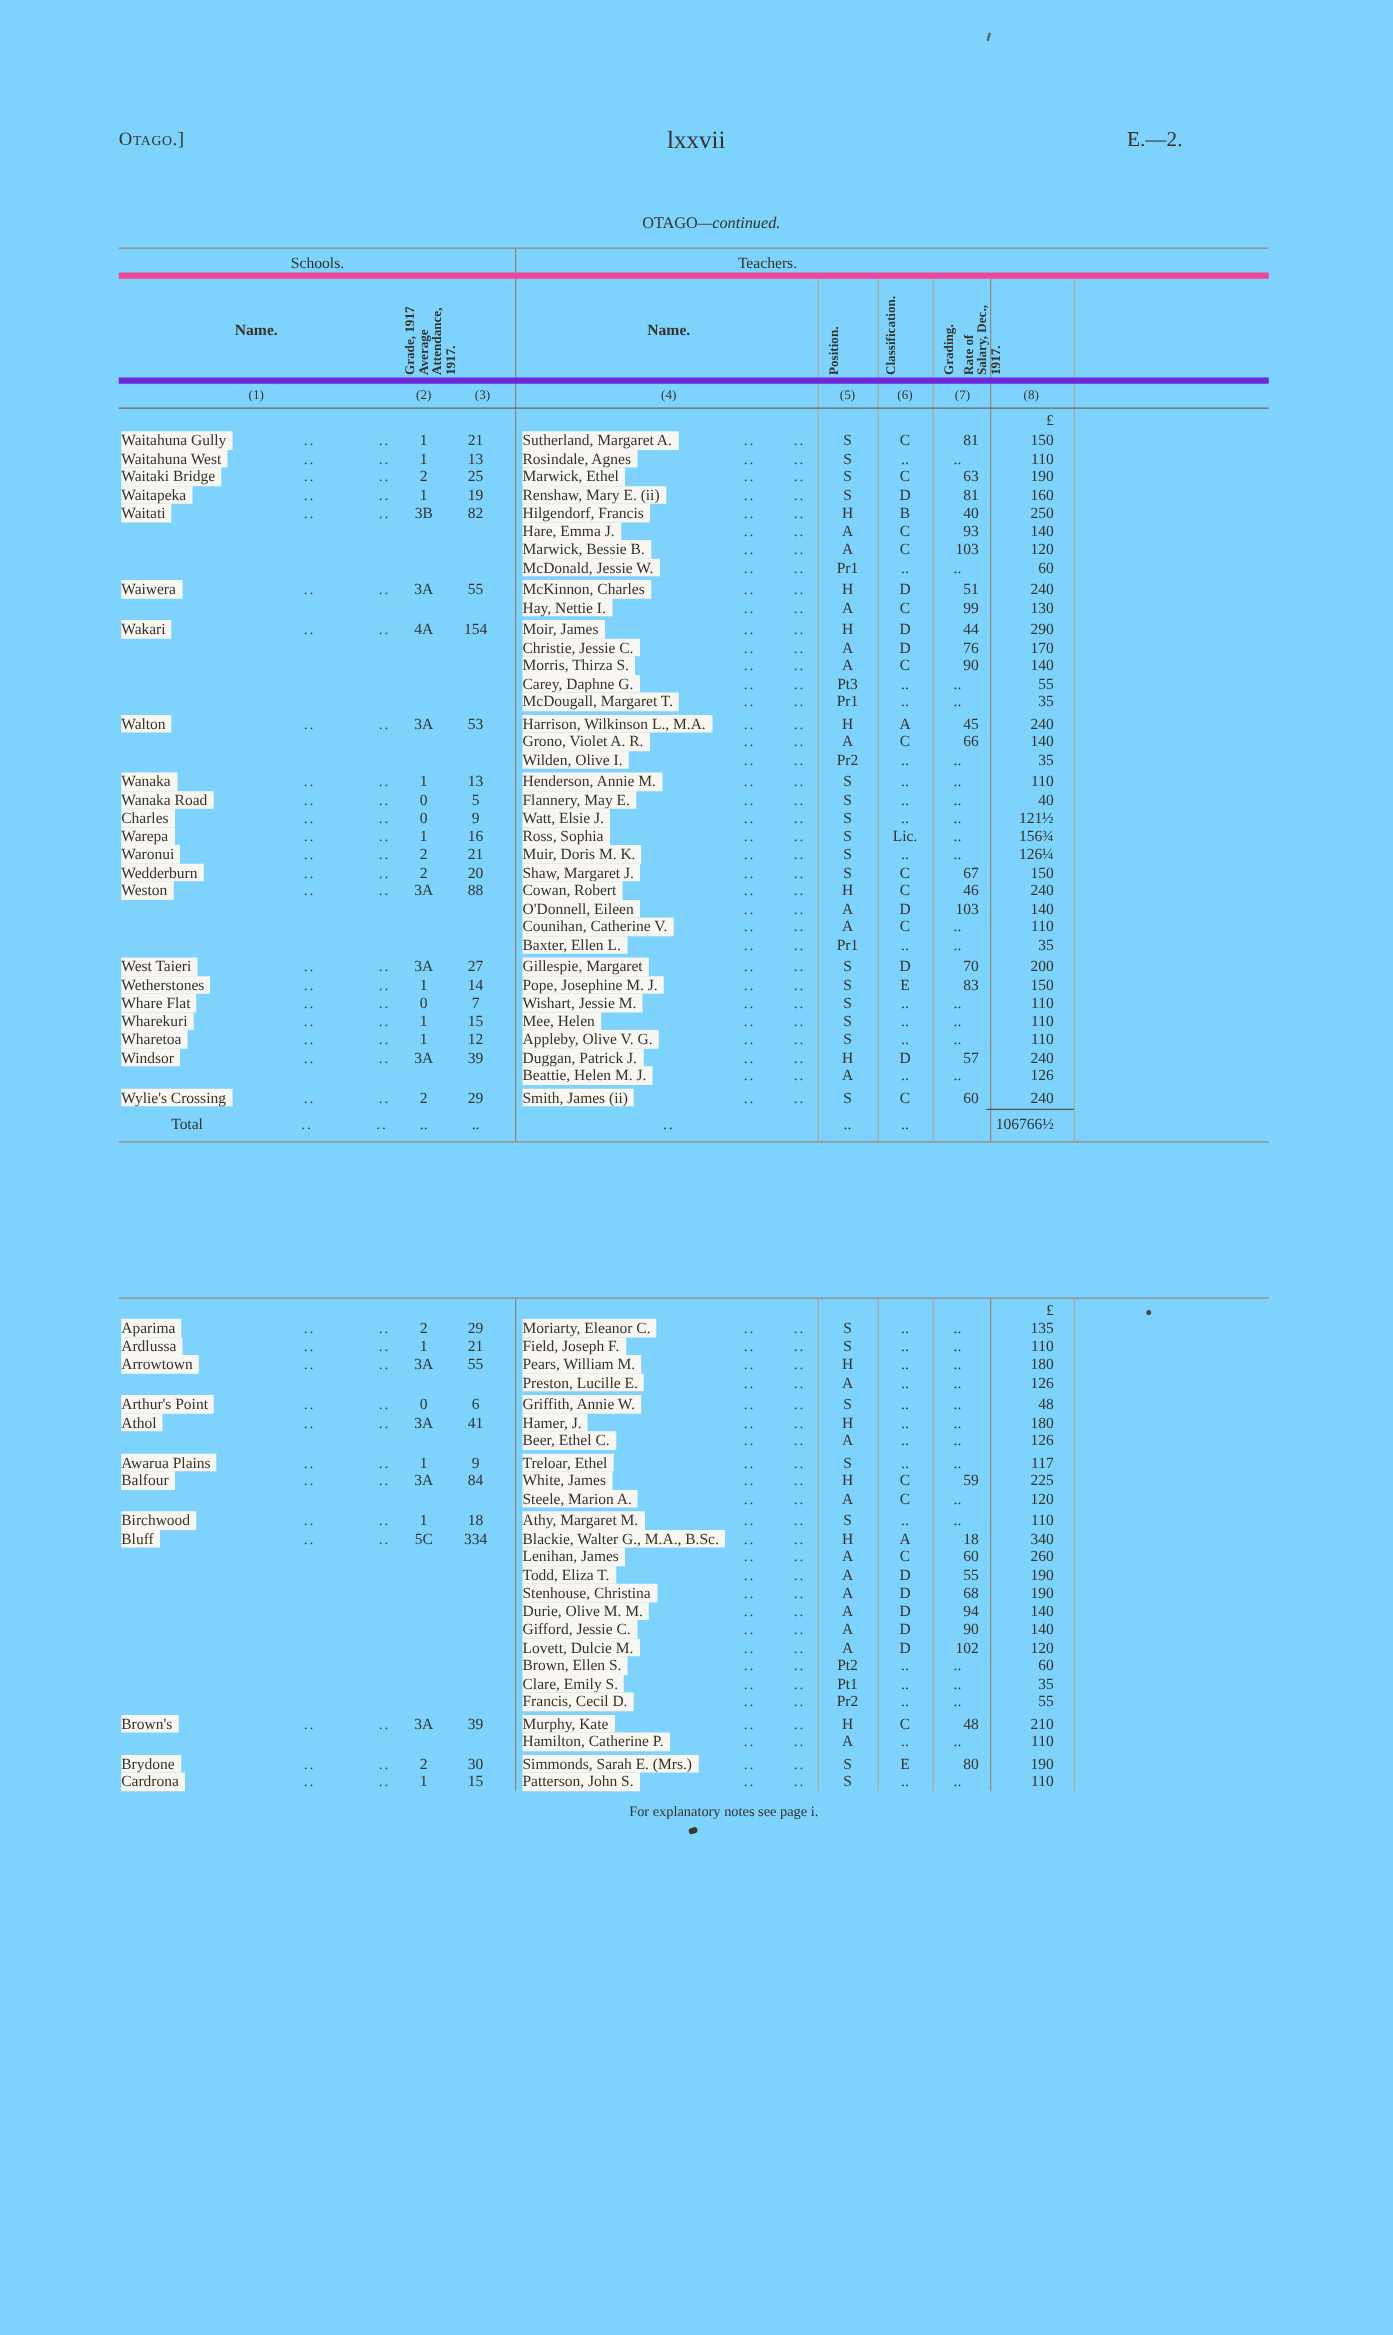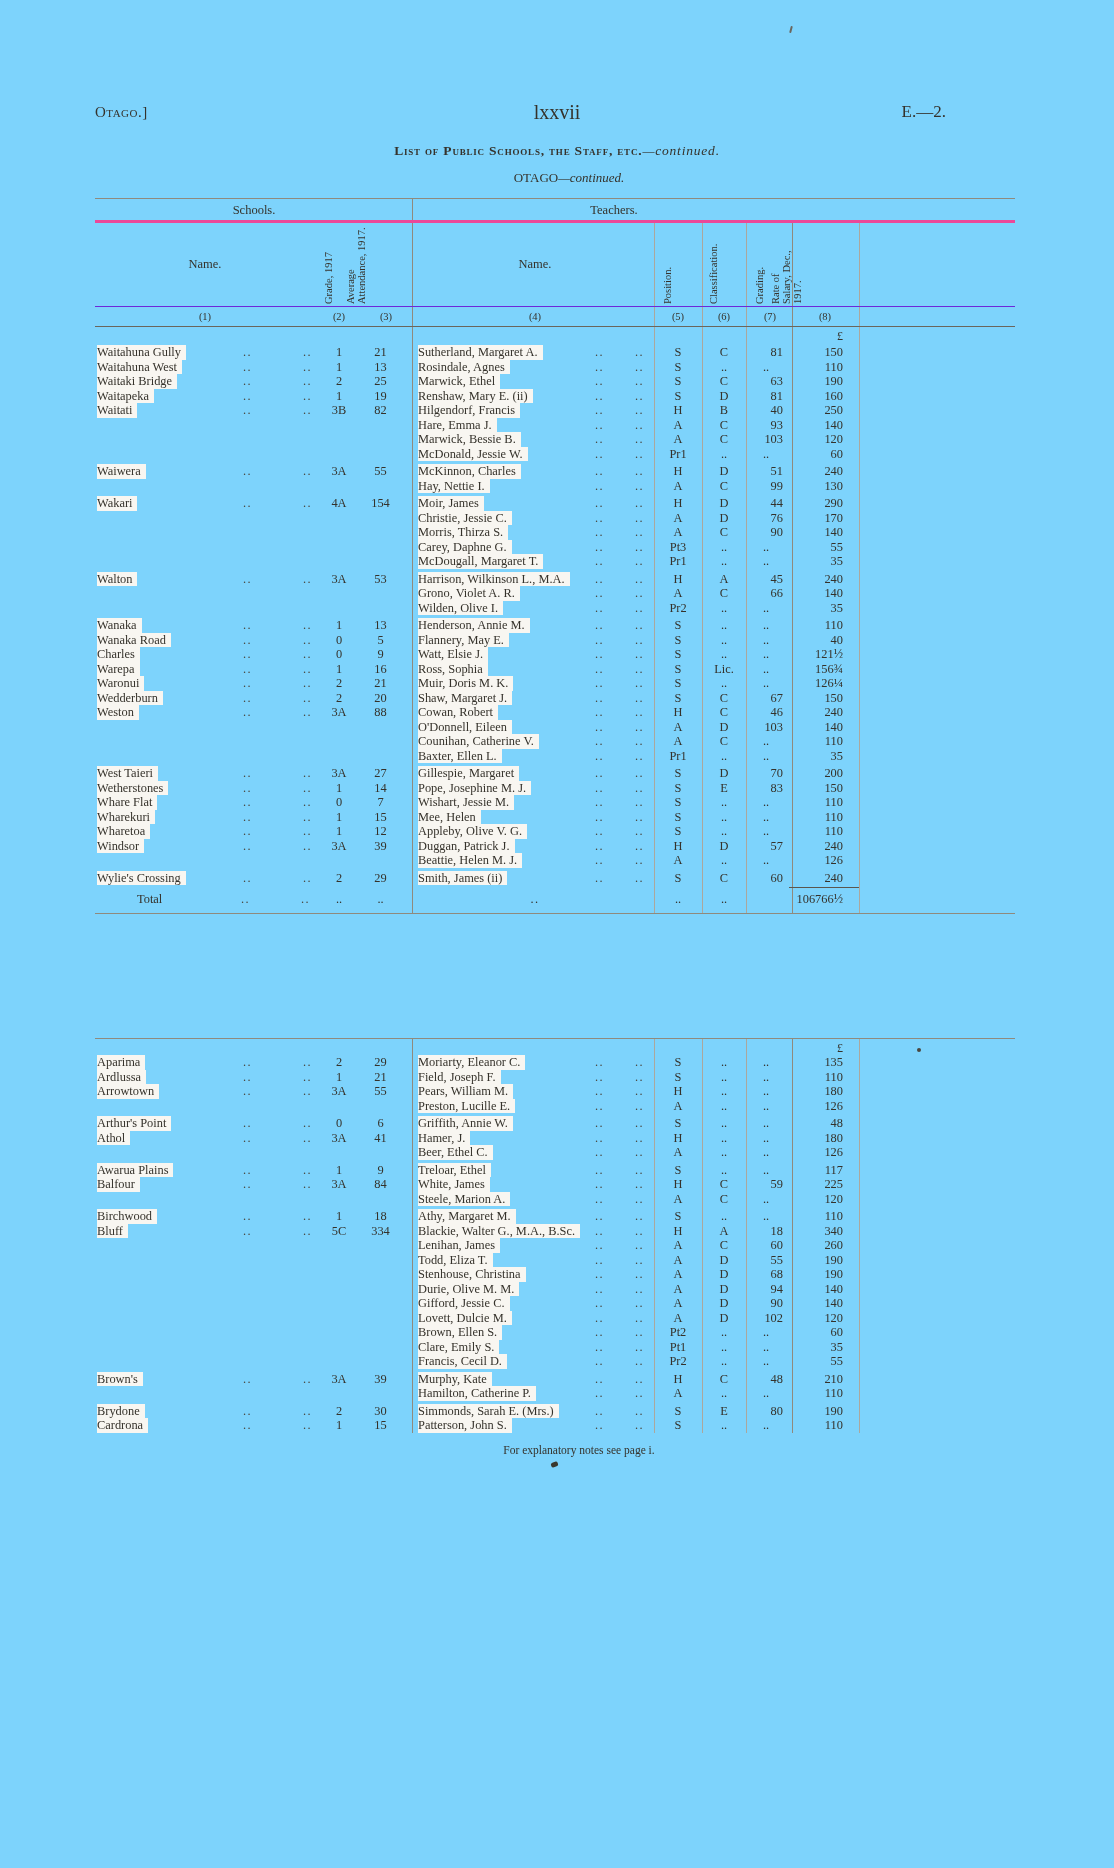--- a/index.html
+++ b/index.html
@@ -28,25 +28,25 @@
 
   .vl { position:absolute; width:1px; background:#aba79d; }
   .vl-div { left:317px; top:0; bottom:0; background:#8f8a7d; }
   .vl-5 { left:559px; top:24px; bottom:0; }
   .vl-6 { left:607px; top:24px; bottom:0; }
   .vl-7 { left:651px; top:24px; bottom:0; }
   .vl-8 { left:697px; top:24px; bottom:0; background:#8f8a7d; }
   .vl-end { left:764px; top:24px; bottom:0; }
   .southland .vl-5,.southland .vl-6,.southland .vl-7,.southland .vl-8,.southland .vl-end { top:0; }
 
-  .group-row { position:relative; height:24px; border-bottom:3px solid #ec4899; font-size:12.5px; }
+  .group-row { position:relative; height:24px; border-bottom:5px solid #ec4899; font-size:12.5px; }
   .g-schools  { position:absolute; left:0;    width:318px; text-align:center; top:4px; }
   .g-teachers { position:absolute; left:318px; width:402px; text-align:center; top:4px; }
 
-  .hdr-block { position:relative; height:84px; border-bottom:1px solid #6d28d9; font-size:12.5px; }
+  .hdr-block { position:relative; height:84px; border-bottom:5px solid #6d28d9; font-size:12.5px;font-weight:bold; }
   .h-name { position:absolute; top:34px; }
   .h-name.s { left:0;    width:220px; text-align:center; }
   .h-name.t { left:323px; width:234px; text-align:center; }
   .vert { position:absolute; bottom:2px; transform:rotate(-90deg); transform-origin:0 100%;
           font-size:10.5px; line-height:11px; }
   .h-grade { left:239px; width:78px; }
   .h-att   { left:272px; width:80px; }
   .h-pos   { left:578px; width:78px; }
   .h-cls   { left:624px; width:78px; }
   .h-grd   { left:670px; width:78px; }
@@ -94,23 +94,20 @@
 </style>
 </head>
 <body>
 
 <div class="page">
 
   <span class="run-left">Otago.]</span>
   <span class="run-center">lxxvii</span>
   <span class="run-right">E.—2.</span>
 
-  <div class="doc-title">
-    <span class="tmain">List of Public Schools, the Staff, etc.</span><em>—continued.</em>
-  </div>
   <div class="subtitle">
     <span>OTAGO</span><em>—continued.</em>
   </div>
 
   <div class="table otago">
     <div class="vl vl-div"></div>
     <div class="vl vl-5"></div>
     <div class="vl vl-6"></div>
     <div class="vl vl-7"></div>
     <div class="vl vl-8"></div>

